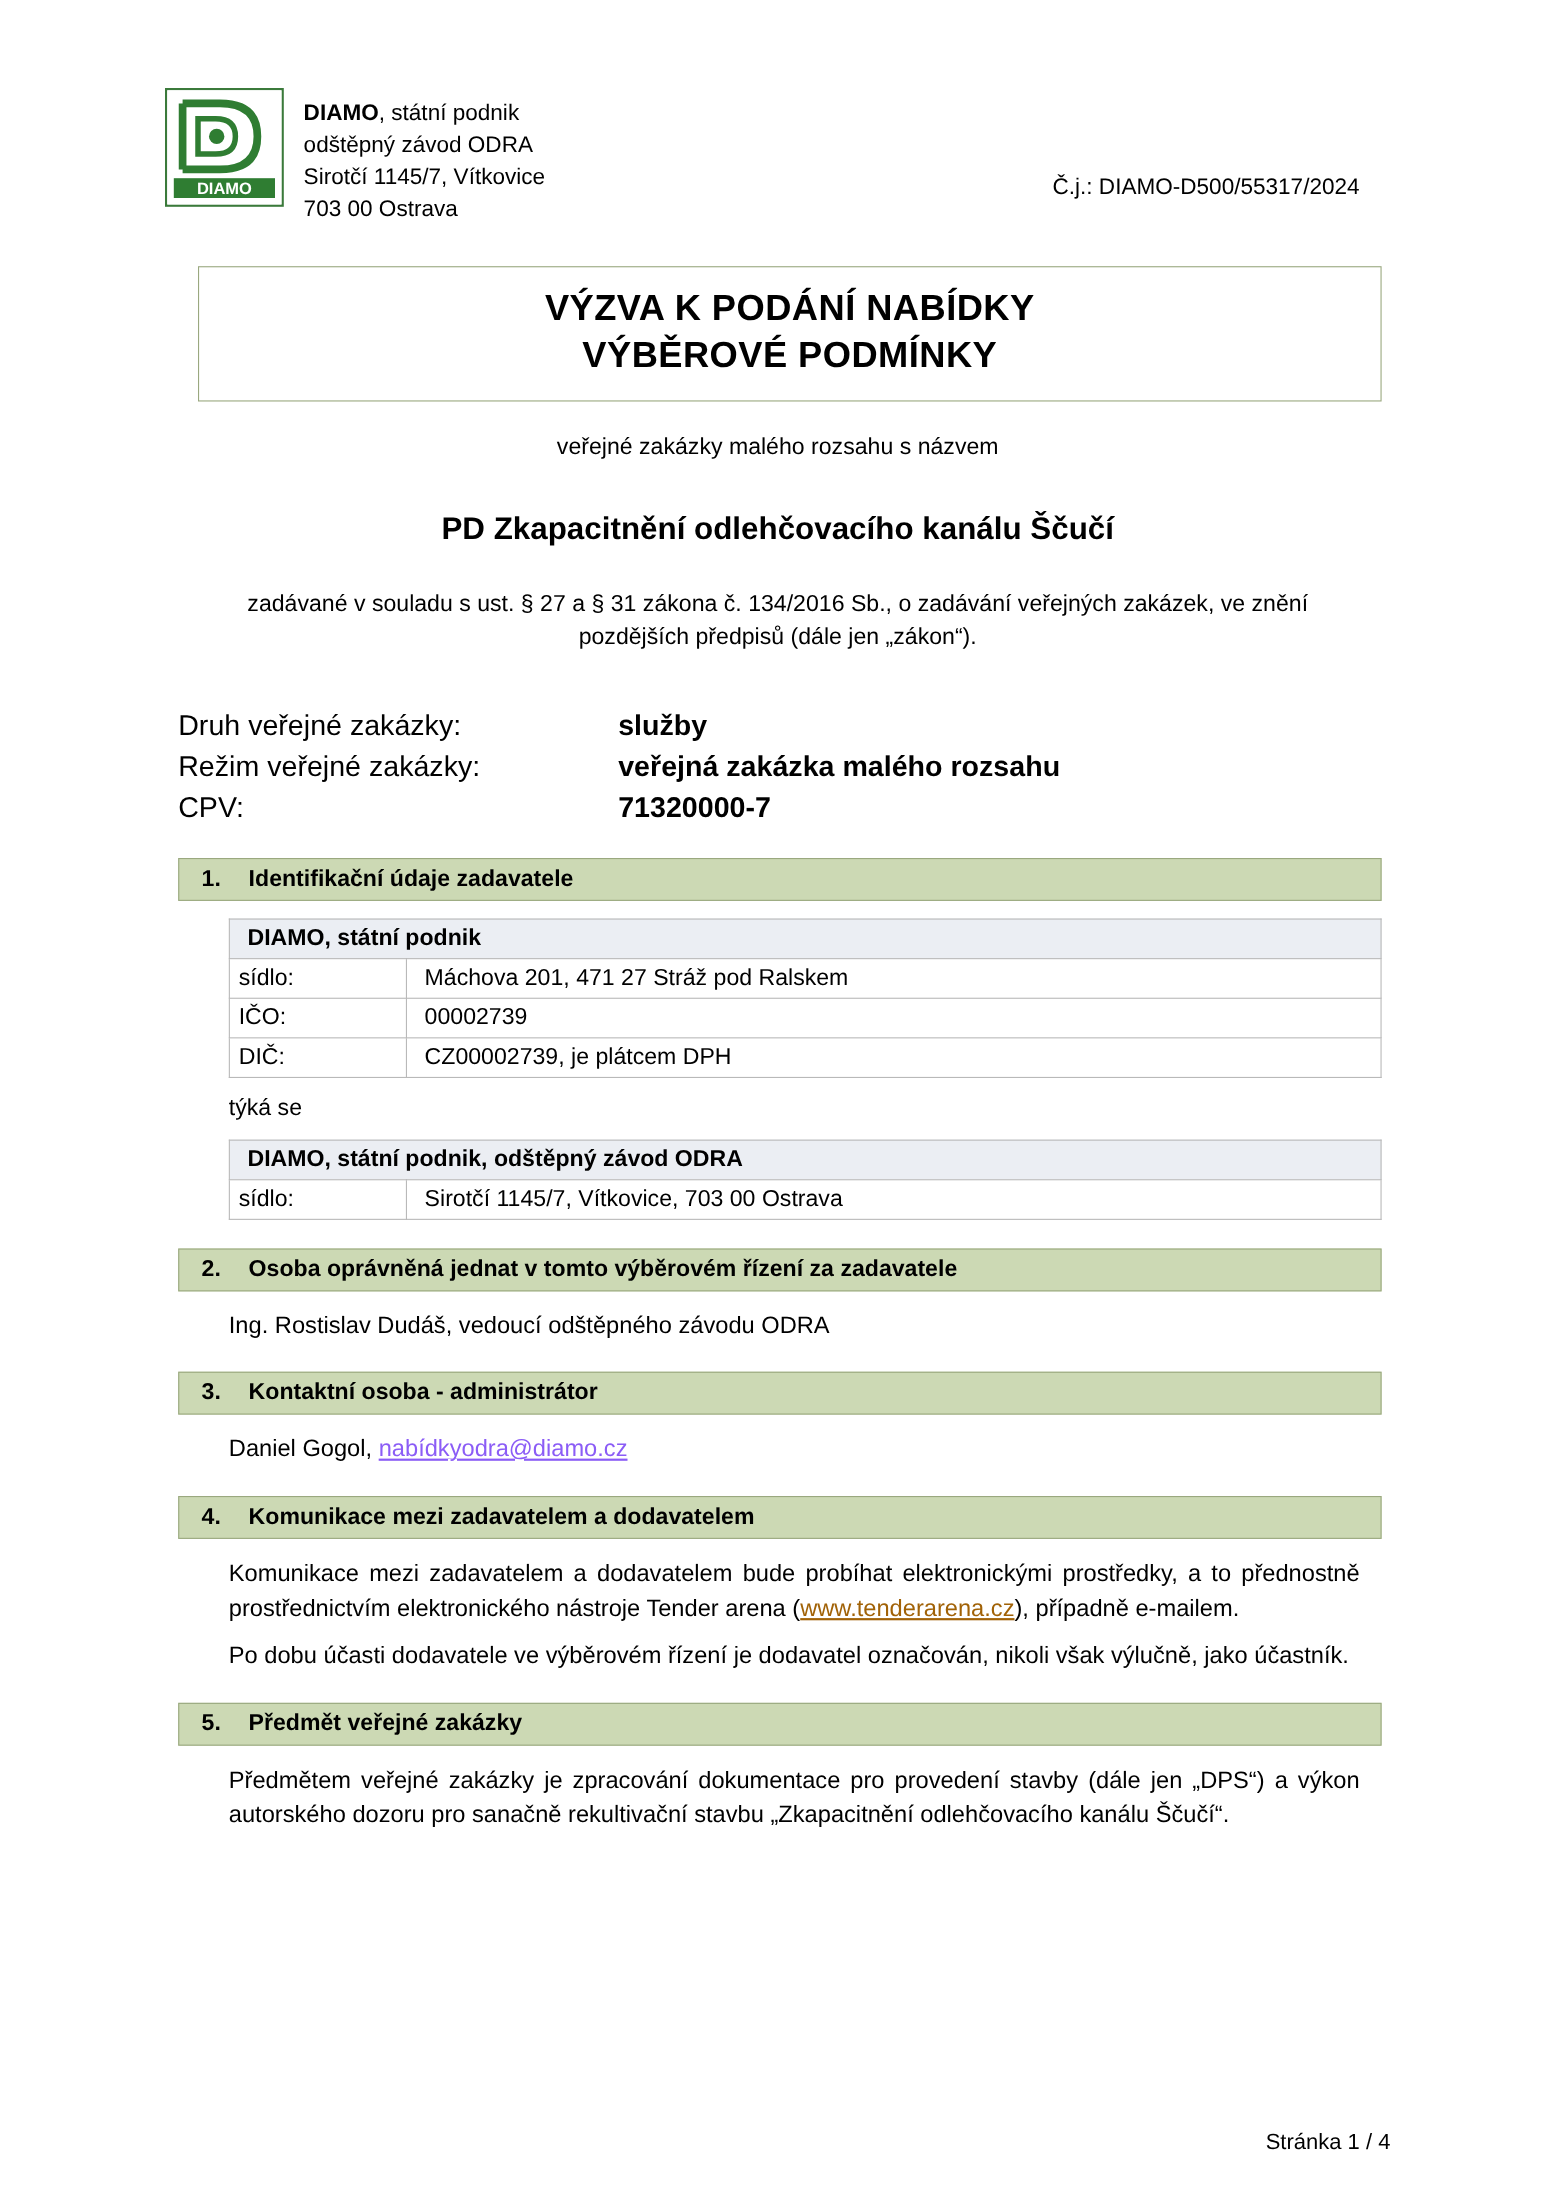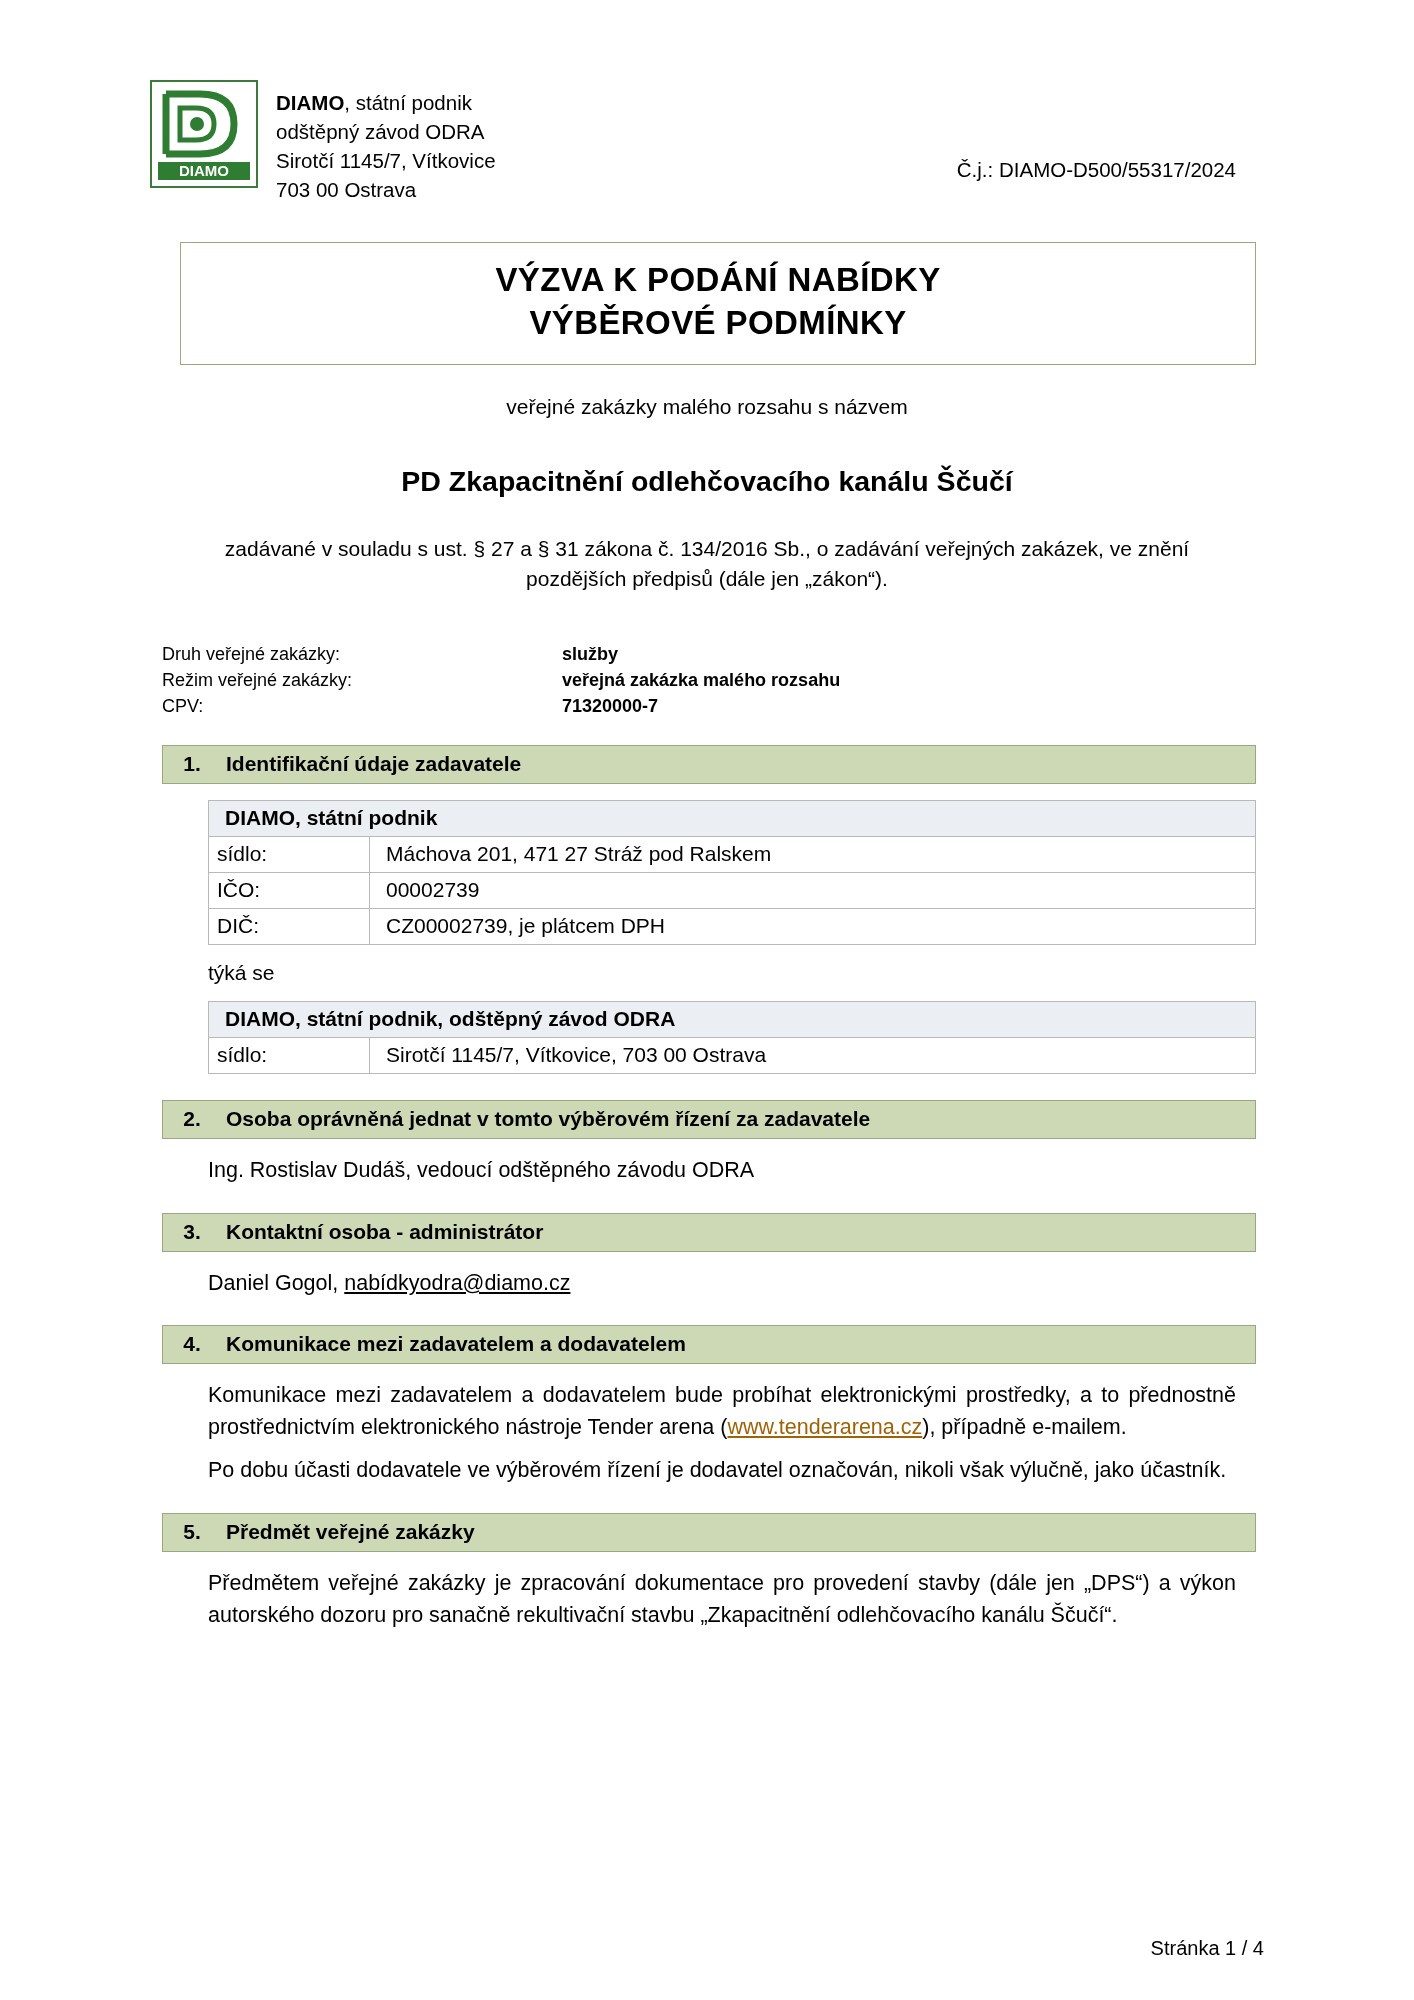--- a/index.html
+++ b/index.html
@@ -88,21 +88,21 @@
     text-align: center;
     font-size: 21px;
     line-height: 1.45;
     margin: 36px 40px 0 40px;
   }
 
   
   .meta {
     margin-top: 46px;
     margin-left: 12px;
-    font-size: 18px;
+    font-size: 26px;
     line-height: 1.45;
   }
   .meta-row {
     display: flex;
   }
   .meta-label { width: 400px; }
   .meta-value { font-weight: bold; }
 
   
   .section {
@@ -161,21 +161,21 @@
     line-height: 1.47;
     text-align: justify;
   }
   .body-text.nomargin-top { margin-top: 12px; }
 
   a.link {
     color: #a16207;
     text-decoration: underline;
   }
   a.link.mail {
-    color: #000000;
+    color: #8b5cf6;
   }
 
   
   .footer {
     position: absolute;
     right: 150px;
     bottom: 40px;
     font-size: 20px;
   }
 </style>

